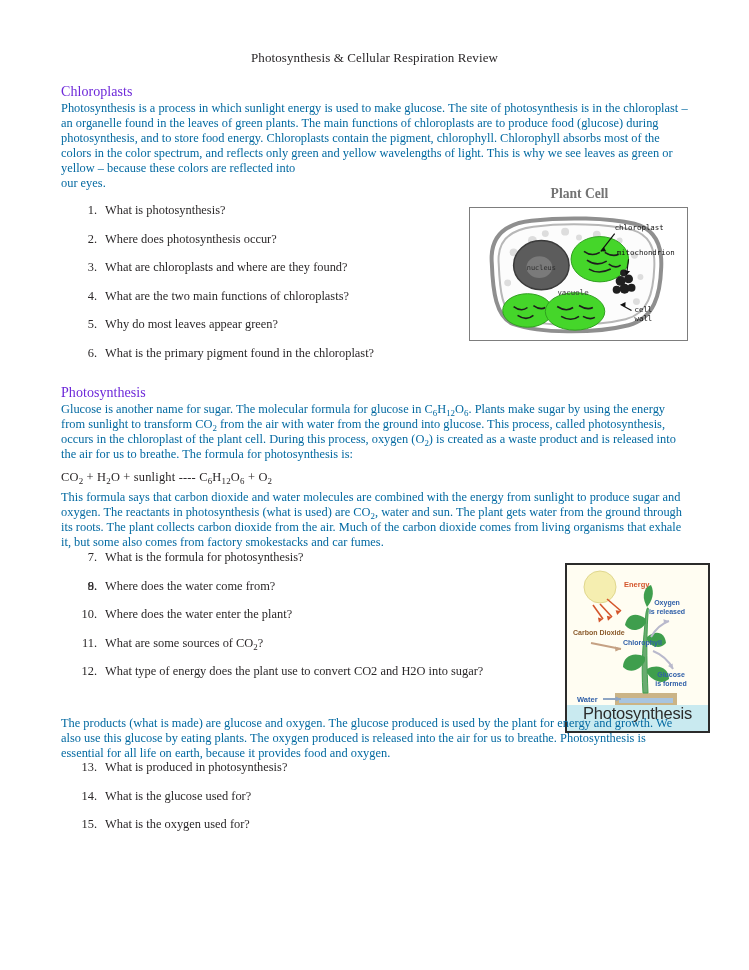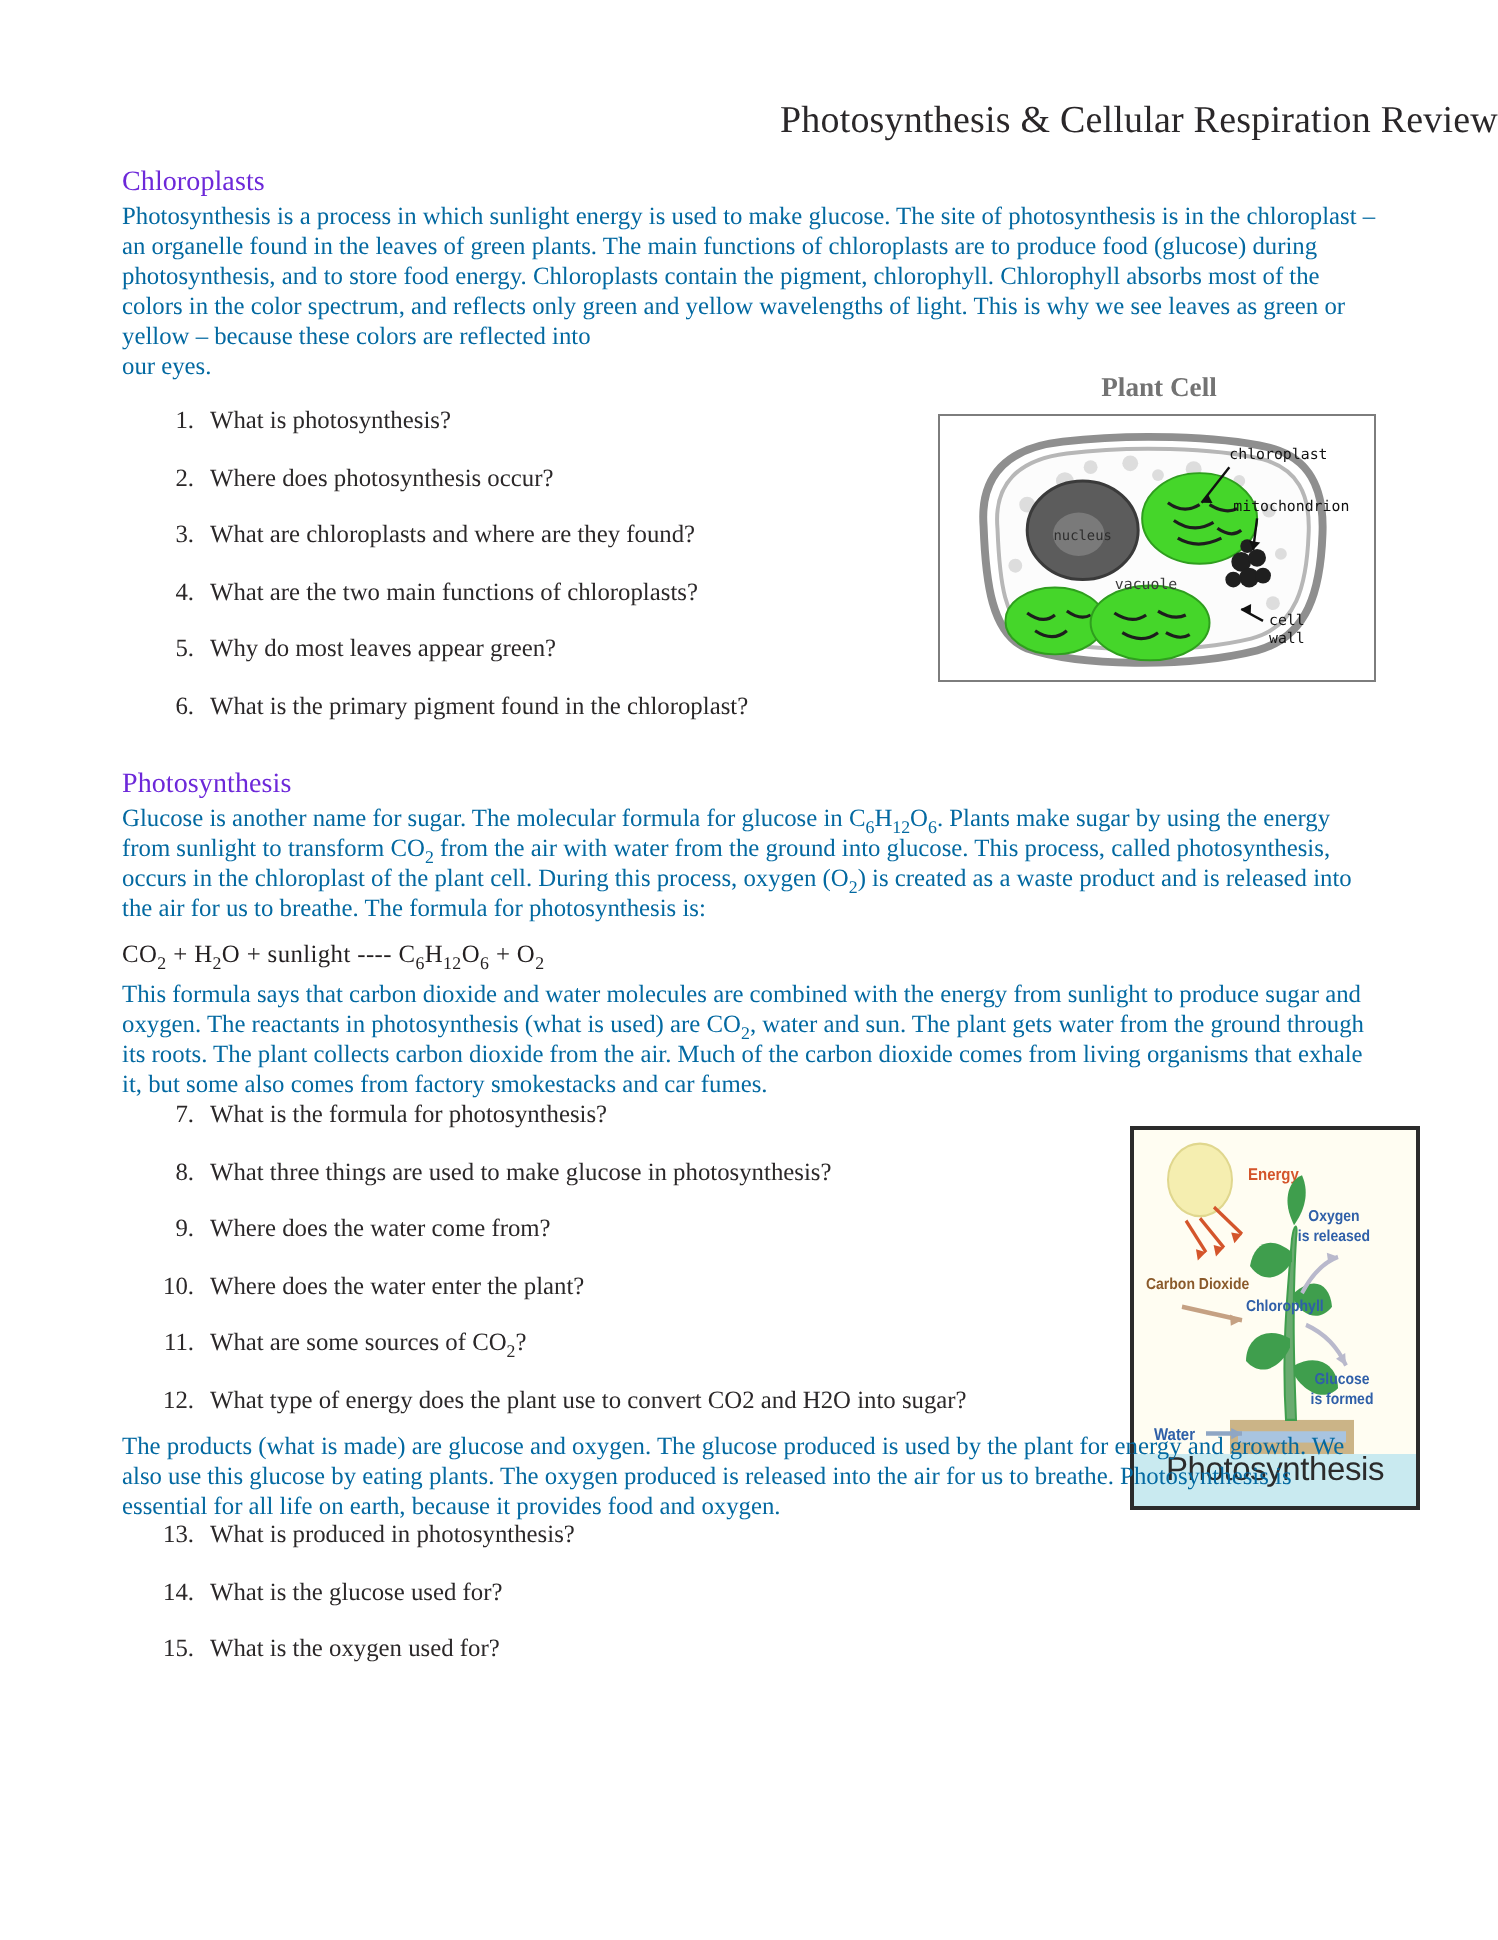--- a/index.html
+++ b/index.html
@@ -21,22 +21,22 @@
     height: 970px;
     background: #ffffff;
   }
 
   
   .doc-title {
     position: absolute;
     left: 0;
     top: 50px;
     width: 749px;
-    text-align: right;
-    font-size: 19px;
+    text-align: center;
+    font-size: 13px;
     font-weight: 400;
     letter-spacing: 0.1px;
     color: #2a2729;
   }
 
   
   .col {
     position: absolute;
     left: 61px;
     width: 628px;
@@ -112,21 +112,21 @@
     overflow: hidden;
   }
   .pc-svg { display: block; width: 100%; height: 100%; }
 
   
   .photo-box {
     position: absolute;
     left: 565px;
     top: 563px;
     width: 145px;
-    height: 192px;
+    height: 170px;
     border: 2px solid #2b2b2b;
     background: #fca5a5;
     box-sizing: border-box;
     overflow: hidden;
   }
   .ph-svg { display: block; width: 100%; height: 100%; }
   .photo-caption {
     position: absolute;
     left: 0;
     bottom: 0;
@@ -280,21 +280,20 @@
     <p class="body"><span>This formula says that carbon dioxide and water molecules are combined with the energy from sunlight to produce sugar and oxygen. The reactants in photosynthesis (what is used) are CO</span><sub>2</sub><span>, water and sun. The plant gets water from the ground through its roots. The plant collects carbon dioxide from the air. Much of the carbon dioxide comes from living organisms that exhale it, but some also comes from factory smokestacks and car fumes.</span></p>
   </div>
 
   <ol class="qlist" style="left:61px; top:550px; width:470px;">
     <li style="margin-bottom:13.5px;">
       <span class="num">7.</span>
       <span>What is the formula for photosynthesis?</span>
     </li>
     <li style="margin-bottom:13.5px;">
       <span class="num">8.</span>
-      <span>What three things are used to make glucose in photosynthesis?</span>
     </li>
     <li style="margin-bottom:13.5px;">
       <span class="num">9.</span>
       <span>Where does the water come from?</span>
     </li>
     <li style="margin-bottom:13.5px;">
       <span class="num">10.</span>
       <span>Where does the water enter the plant?</span>
     </li>
     <li style="margin-bottom:13.5px;">

